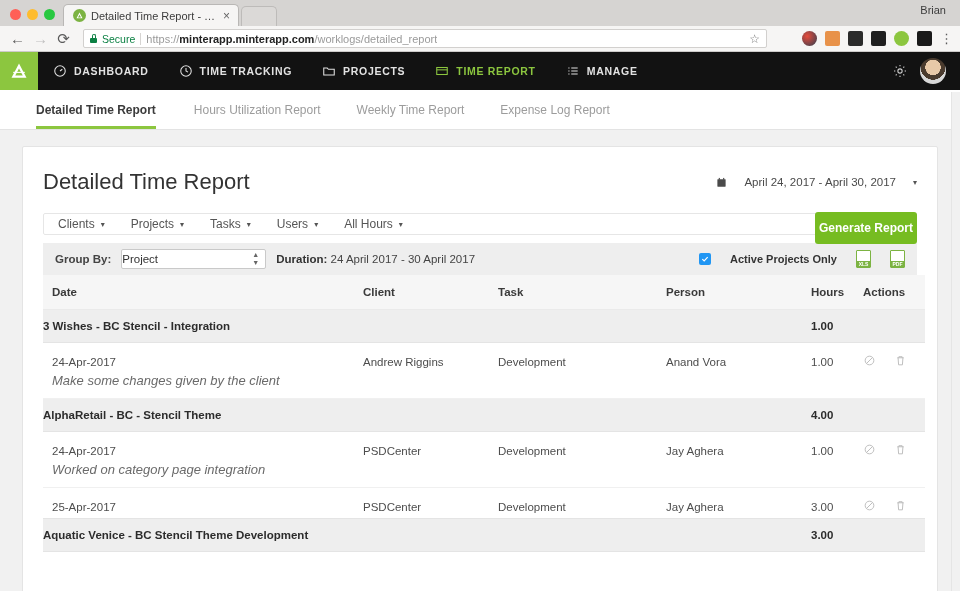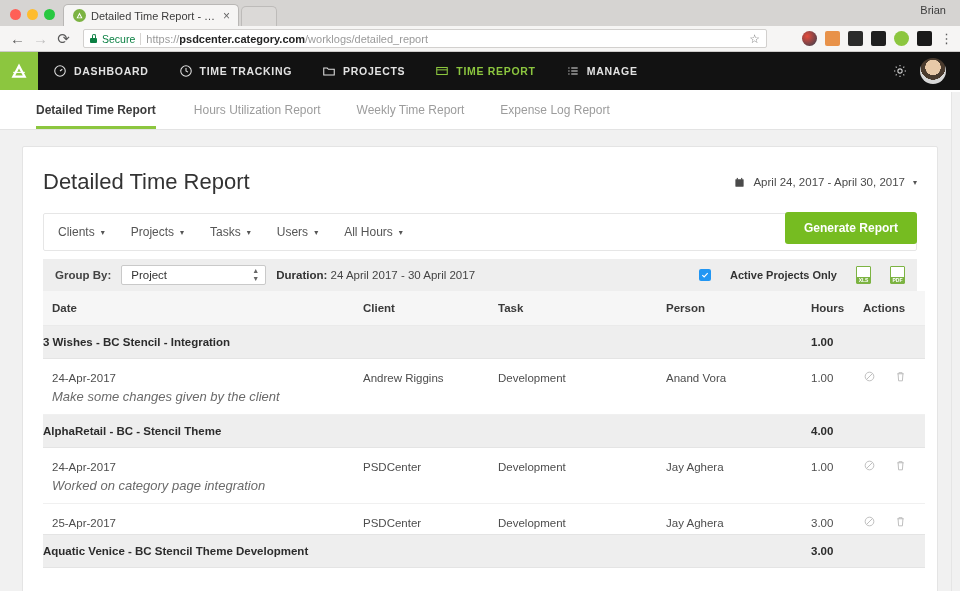--- a/index.html
+++ b/index.html
@@ -119,46 +119,46 @@
   }
 
   
   .page { background: #f1f1f1; padding: 16px 22px 0 22px; height: 477px; }
   .card {
     background: #fff; border: 1px solid #e4e4e4; border-radius: 2px;
     height: 100%; padding: 22px 20px 0 20px; overflow: hidden;
   }
   .card-head { display: flex; align-items: flex-start; justify-content: space-between; }
   .page-title { font-size: 22px; color: #333; font-weight: normal; }
-  .daterange { display: flex; align-items: center; gap: 8px; font-size: 11.5px; color: #4a4a4a; padding-top: 7px; }
+  .daterange { display: flex; align-items: center; gap: 17px; font-size: 11.5px; color: #4a4a4a; padding-top: 7px; }
   .cal svg { width: 11px; height: 11px; display: block; }
   .caret { font-size: 8px; color: #555; }
 
   .filterbar {
     margin-top: 18px; border: 1px solid #e6e6e6; border-radius: 2px;
-    height: 38px; display: flex; align-items: center; padding: 0 14px;
+    height: 22px; display: flex; align-items: center; padding: 0 14px;
     position: relative;
   }
   .filter { display: flex; align-items: center; gap: 6px; margin-right: 26px; font-size: 12px; color: #555; }
   .gen-btn {
     position: absolute; right: -1px; top: -2px;
     background: #76bc21; color: #fff; font-size: 12px; font-weight: bold;
-    border: none; border-radius: 3px; padding: 9px 19px; cursor: pointer;
+    border: none; border-radius: 3px; padding: 9px 4px; cursor: pointer;
   }
   .clear { text-align: right; font-size: 10.5px; color: #3a8ec4; padding-top: 6px; }
 
   .groupbar {
     margin-top: 8px; background: #eeeeee; height: 32px;
     display: flex; align-items: center; padding: 0 12px; gap: 10px;
   }
   .gb-label { font-size: 11.5px; color: #444; font-weight: bold; }
   .gb-select {
     width: 145px; height: 20px; background: #fff; border: 1px solid #c9c9c9;
     border-radius: 2px; font-size: 11.5px; color: #333;
-    display: flex; align-items: center; padding: 0 9px; position: relative;
+    display: flex; align-items: center; padding: 0 0; position: relative;
   }
   .spinner { position: absolute; right: 6px; font-size: 7px; color: #666; line-height: 8px; text-align: center; }
   .duration { font-size: 11.5px; color: #444; }
   .duration b { color: #333; }
   .gb-right { margin-left: auto; display: flex; align-items: center; gap: 19px; }
   .chk { width: 12px; height: 12px; border-radius: 2px; background: #2196f3; display: flex; align-items: center; justify-content: center; }
   .chk svg { width: 8px; height: 8px; }
   .chk-label { font-size: 11px; color: #333; font-weight: bold; }
   .fileicon { width: 15px; height: 18px; position: relative; }
   .fileicon .sheet { position: absolute; inset: 0; border: 1.2px solid #7cb342; border-radius: 1px; background: #fff; }
@@ -221,21 +221,21 @@
   <span class="nav-btn">←</span>
   <span class="nav-btn disabled">→</span>
   <span class="nav-btn">⟳</span>
   <div class="omnibox">
     <span class="lock">
       <span class="shackle"></span>
         <span class="body"></span>
     </span>
     <span class="secure-text">Secure</span>
     <span class="omni-sep"></span>
-    <span class="url"><span class="scheme">https://</span><span class="host">psdcenter.category.com</span><span class="path">/worklogs/detailed_report</span></span>
+    <span class="url"><span class="scheme">https://</span><span class="host">minterapp.minterapp.com</span><span class="path">/worklogs/detailed_report</span></span>
     <span class="star">☆</span>
   </div>
   <span class="ext" style="background:#f6f5f4"></span>
   <span class="ext" style="background:radial-gradient(circle at 35% 35%,#e74c3c,#2c3e50);border-radius:50%"></span>
   <span class="ext" style="background:#e8924a"></span>
   <span class="ext" style="background:#2b2b2b"></span>
   <span class="ext" style="background:#1f1f1f"></span>
   <span class="ext" style="background:#8cc63f;border-radius:50%"></span>
   <span class="ext" style="background:#1a1a1a"></span>
   <span class="kebab">⋮</span>

